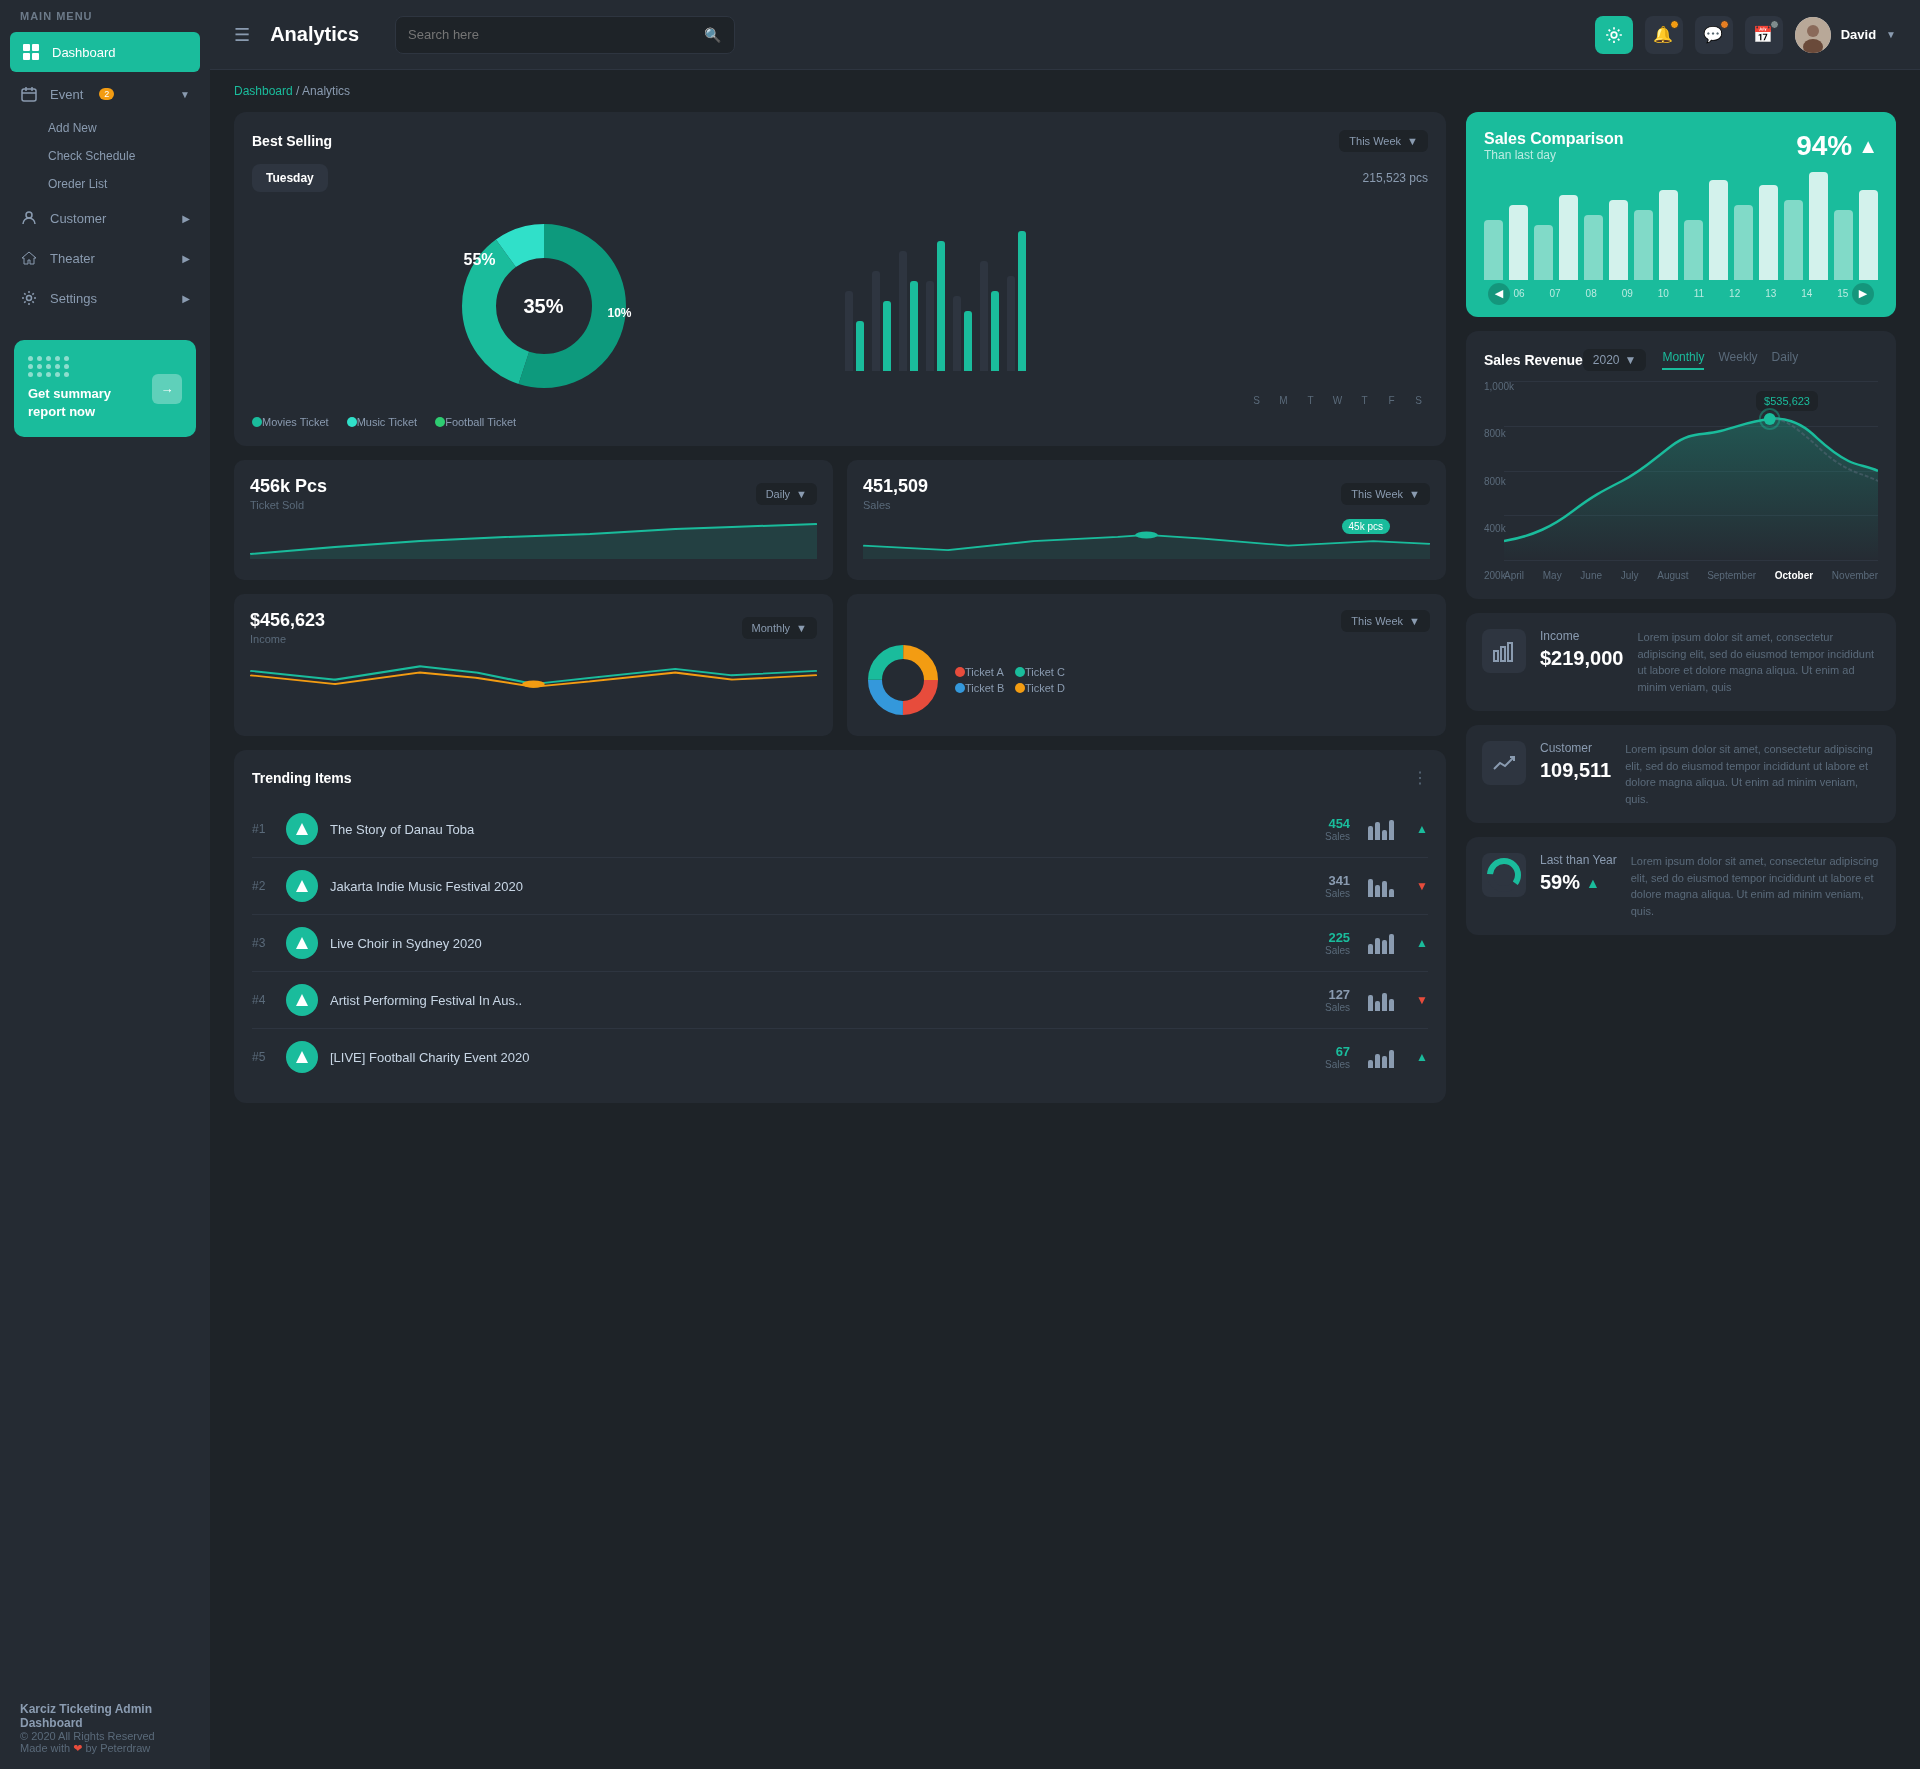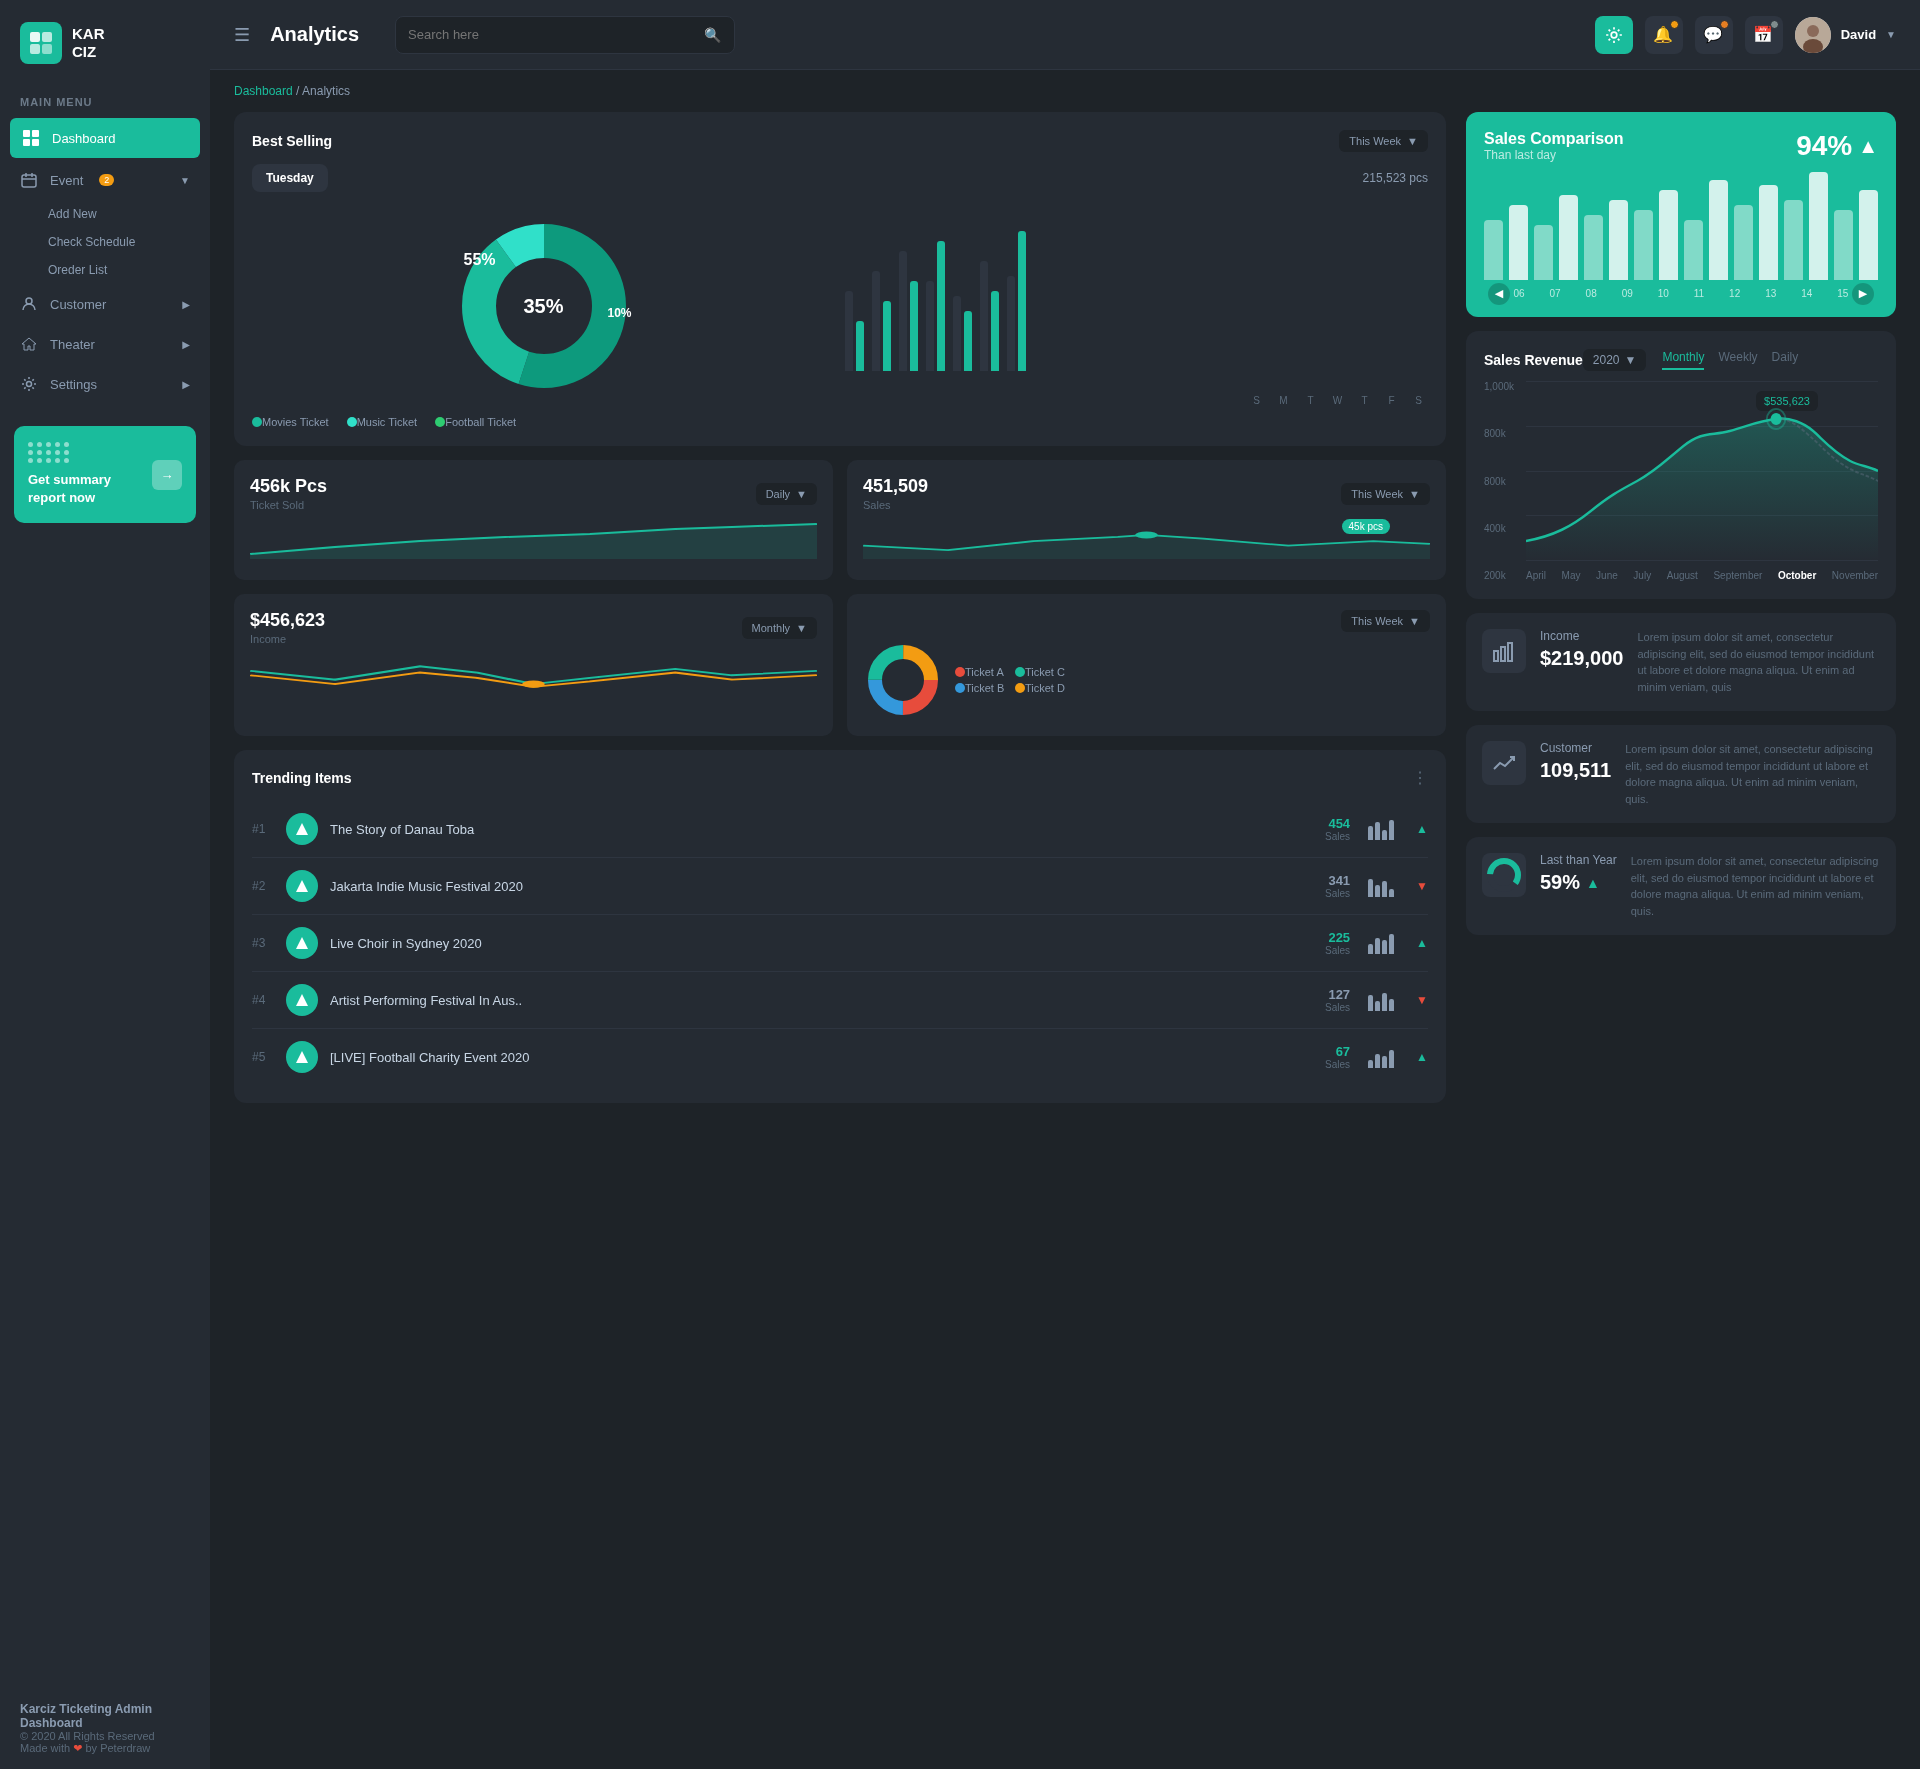--- a/index.html
+++ b/index.html
@@ -128,21 +128,21 @@
     .sales-revenue { background: #252b33; border-radius: 12px; padding: 18px; }
     .revenue-header { display: flex; align-items: center; margin-bottom: 4px; }
     .revenue-title { font-size: 14px; font-weight: 700; color: #fff; }
     .period-tabs { display: flex; gap: 14px; }
     .period-tab { font-size: 12px; color: #5a6a7a; cursor: pointer; padding-bottom: 4px; }
     .period-tab.active { color: #1abc9c; border-bottom: 2px solid #1abc9c; }
     .year-select { display: flex; align-items: center; gap: 5px; background: #1e2328; border-radius: 6px; padding: 4px 10px; font-size: 12px; color: #8a9bb0; cursor: pointer; }
     .revenue-chart { height: 200px; position: relative; margin-top: 10px; }
     .revenue-y-labels { position: absolute; left: 0; top: 0; height: 100%; display: flex; flex-direction: column; justify-content: space-between; }
     .y-label { font-size: 10px; color: #5a6a7a; }
-    .revenue-chart-area { margin-left: 42px; height: 100%; position: relative; }
+    .revenue-chart-area { margin-left: 20px; height: 100%; position: relative; }
     .revenue-grid { position: absolute; top: 0; left: 0; right: 0; bottom: 20px; display: flex; flex-direction: column; justify-content: space-between; }
     .grid-line { border-top: 1px solid #2e3540; }
     .month-labels { display: flex; justify-content: space-between; position: absolute; bottom: 0; left: 0; right: 0; }
     .month-label { font-size: 10px; color: #5a6a7a; }
     .month-label.active { color: #fff; font-weight: 600; }
     .revenue-tooltip { background: #1e2328; border-radius: 6px; padding: 4px 8px; font-size: 11px; color: #1abc9c; position: absolute; top: 10px; right: 60px; }
 
     
     .stat-box { background: #252b33; border-radius: 12px; padding: 16px; display: flex; align-items: flex-start; gap: 14px; }
     .stat-box-icon { width: 44px; height: 44px; border-radius: 8px; background: #2e3540; display: flex; align-items: center; justify-content: center; flex-shrink: 0; font-size: 20px; }
@@ -153,33 +153,20 @@
     
     svg.donut { transform: rotate(-90deg); }
 
     
     .sparkline-svg { width: 100%; height: 40px; }
   </style>
 </head>
 <body>
 
 <div class="sidebar">
-  <div class="sidebar-logo">
-    <div class="logo-box">
-      <svg width="26" height="26" viewBox="0 0 26 26" fill="none">
-        <rect x="2" y="2" width="10" height="10" rx="2" fill="white" opacity="0.9"></rect>
-        <rect x="14" y="2" width="10" height="10" rx="2" fill="white" opacity="0.7"></rect>
-        <rect x="2" y="14" width="10" height="10" rx="2" fill="white" opacity="0.7"></rect>
-        <rect x="14" y="14" width="10" height="10" rx="2" fill="white" opacity="0.5"></rect>
-      </svg>
-    </div>
-    <div style="font-size:15px;font-weight:800;color:#fff;line-height:1.2;">
-      <span>KAR</span><br><span>CIZ</span>
-    </div>
-  </div>
 
   <div class="main-menu-label">Main Menu</div>
 
   <div class="sidebar-item active">
     <div class="icon">
       <svg width="16" height="16" viewBox="0 0 16 16" fill="currentColor">
         <rect x="0" y="0" width="7" height="7" rx="1"></rect>
         <rect x="9" y="0" width="7" height="7" rx="1"></rect>
         <rect x="0" y="9" width="7" height="7" rx="1"></rect>
         <rect x="9" y="9" width="7" height="7" rx="1"></rect>

